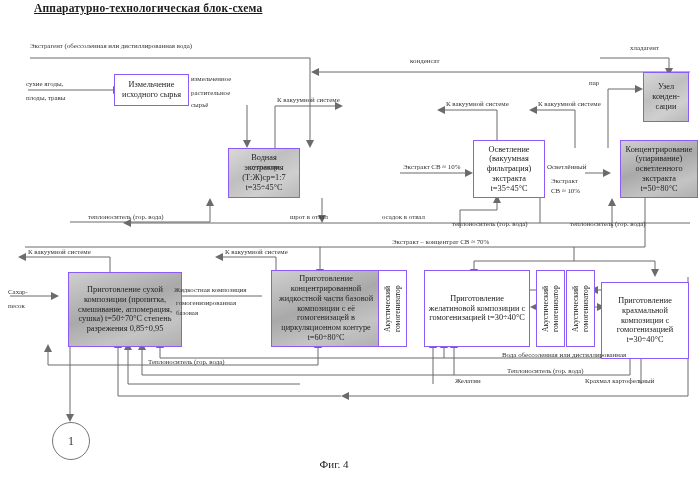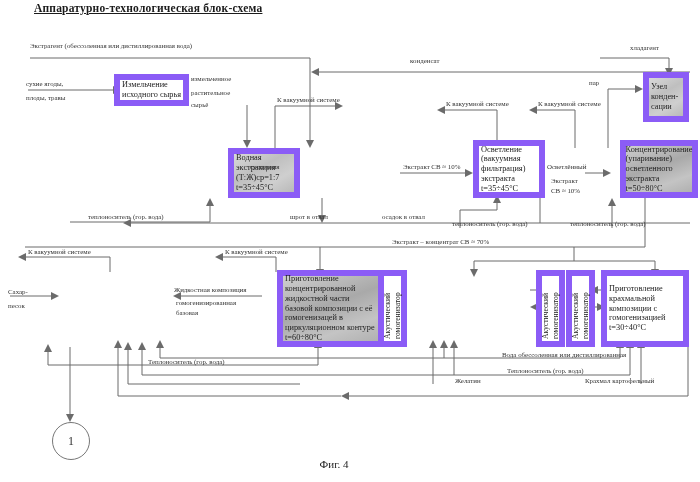--- a/index.html
+++ b/index.html
@@ -3,22 +3,22 @@
 <meta charset="utf-8">
 <style>
   html,body{margin:0;padding:0;background:#fff;}
   body{width:700px;height:482px;position:relative;overflow:hidden;
        font-family:"Liberation Serif", serif; color:#2b2b2b;}
   #stage{position:absolute;left:0;top:0;width:700px;height:482px;}
   .ttl{position:absolute;left:34px;top:2px;width:420px;font-weight:bold;
        font-size:11.5px;letter-spacing:.2px;color:#1b1b1b;text-decoration:underline;}
   .fig{position:absolute;left:0;top:458px;width:668px;text-align:center;
        font-size:11px;color:#1b1b1b;}
-  .box{position:absolute;border:6px solid #8b5cf6;box-sizing:border-box;
-       display:flex;align-items:center;justify-content:center;text-align:left;
+  .box{position:absolute;border:1px solid #8b5cf6;box-sizing:border-box;
+       display:flex;align-items:center;justify-content:center;text-align:center;
        font-size:8.3px;line-height:1.18;padding:1px 2px;color:#222;background:#fff;}
   .box.shade{background:linear-gradient(150deg,#d9d9d9 0%,#bfbfbf 40%,#cfcfcf 70%,#b9b9b9 100%);}
   .box.shade2{background:linear-gradient(160deg,#cfcfcf 0%,#a9a9a9 45%,#c4c4c4 75%,#b0b0b0 100%);margin-left:9px;}
   .box.vert{writing-mode:vertical-rl;transform:rotate(180deg);font-size:7.6px;
        line-height:1.2;padding:2px 1px;}
   .lbl{position:absolute;font-size:6.9px;color:#333;white-space:nowrap;line-height:1.15;}
   .conn{position:absolute;width:36px;height:36px;border:1px solid #777;border-radius:50%;
         display:flex;align-items:center;justify-content:center;font-size:12px;color:#333;}
   svg.wires{position:absolute;left:0;top:0;width:700px;height:482px;}
   svg.wires line,svg.wires path{stroke:#6b6b6b;stroke-width:1;fill:none;}
@@ -166,31 +166,33 @@
 
   <div class="box shade" style="left:196px;top:148px;width:72px;height:50px;margin-left:32px;">Водная экстракция (Т:Ж)ср=1:7 t=35÷45°С</div>
 
 
   <div class="box" style="left:473px;top:140px;width:72px;height:58px;">Осветление (вакуумная фильтрация) экстракта t=35÷45°С</div>
 
   <div class="box shade2" style="left:611px;top:140px;width:78px;height:58px;">Концентрирование (упаривание) осветленного экстракта t=50÷80°С</div>
 
   <div class="box shade" style="left:643px;top:72px;width:46px;height:50px;">Узел конден-сации</div>
 
-
-  <div class="box shade2" style="left:268px;top:270px;width:110px;height:77px;">Приготовление концентрированной жидкостной части базовой композиции с её гомогенизацей в циркуляционном контуре t=60÷80°С</div>
+  <div class="box shade2" style="left:59px;top:272px;width:114px;height:75px;">Приготовление сухой композиции (пропитка, смешивание, агломерация, сушка) t=50÷70°С степень разрежения 0,85÷0,95</div>
+
+  <div class="box shade2" style="left:262px;top:270px;width:110px;height:77px;">Приготовление концентрированной жидкостной части базовой композиции с её гомогенизацей в циркуляционном контуре t=60÷80°С</div>
 
   <div class="box vert" style="left:378px;top:270px;width:29px;height:77px;">Акустический гомогенизатор</div>
 
+  <div class="box" style="left:424px;top:270px;width:106px;height:77px;">Приготовление желатиновой композиции с гомогенизацией t=30÷40°С</div>
 
   <div class="box vert" style="left:536px;top:270px;width:29px;height:77px;">Акустический гомогенизатор</div>
 
   <div class="box vert" style="left:566px;top:270px;width:29px;height:77px;">Акустический гомогенизатор</div>
 
-  <div class="box" style="left:601px;top:270px;width:88px;height:77px;">Приготовление крахмальной композиции с гомогенизацией t=30÷40°С</div>
+  <div class="box" style="left:601px;top:282px;width:88px;height:77px;">Приготовление крахмальной композиции с гомогенизацией t=30÷40°С</div>
 
   <div class="conn" style="left:52px;top:422px;">
     <span>1</span>
   </div>
 
   <div class="lbl" style="left:30px;top:42px;">Экстрагент (обессоленная или дистиллированная вода)</div>
 
   <div class="lbl" style="left:410px;top:57px;">конденсат</div>
 
   <div class="lbl" style="left:630px;top:44px;">хладагент</div>

